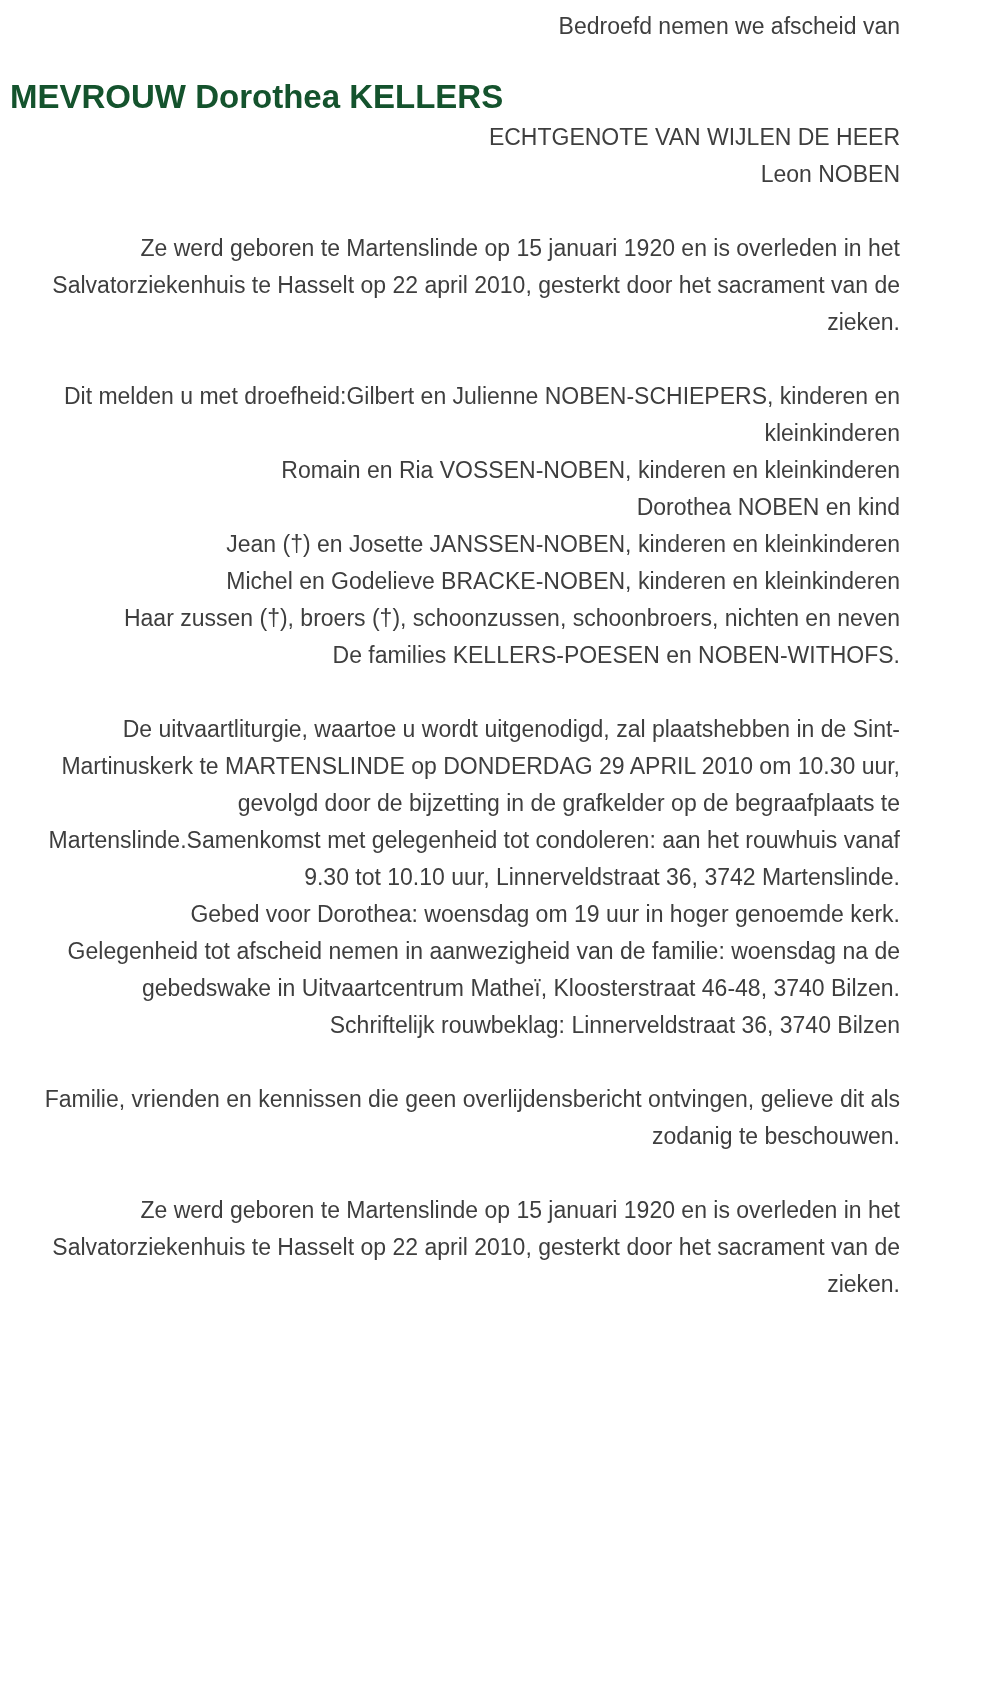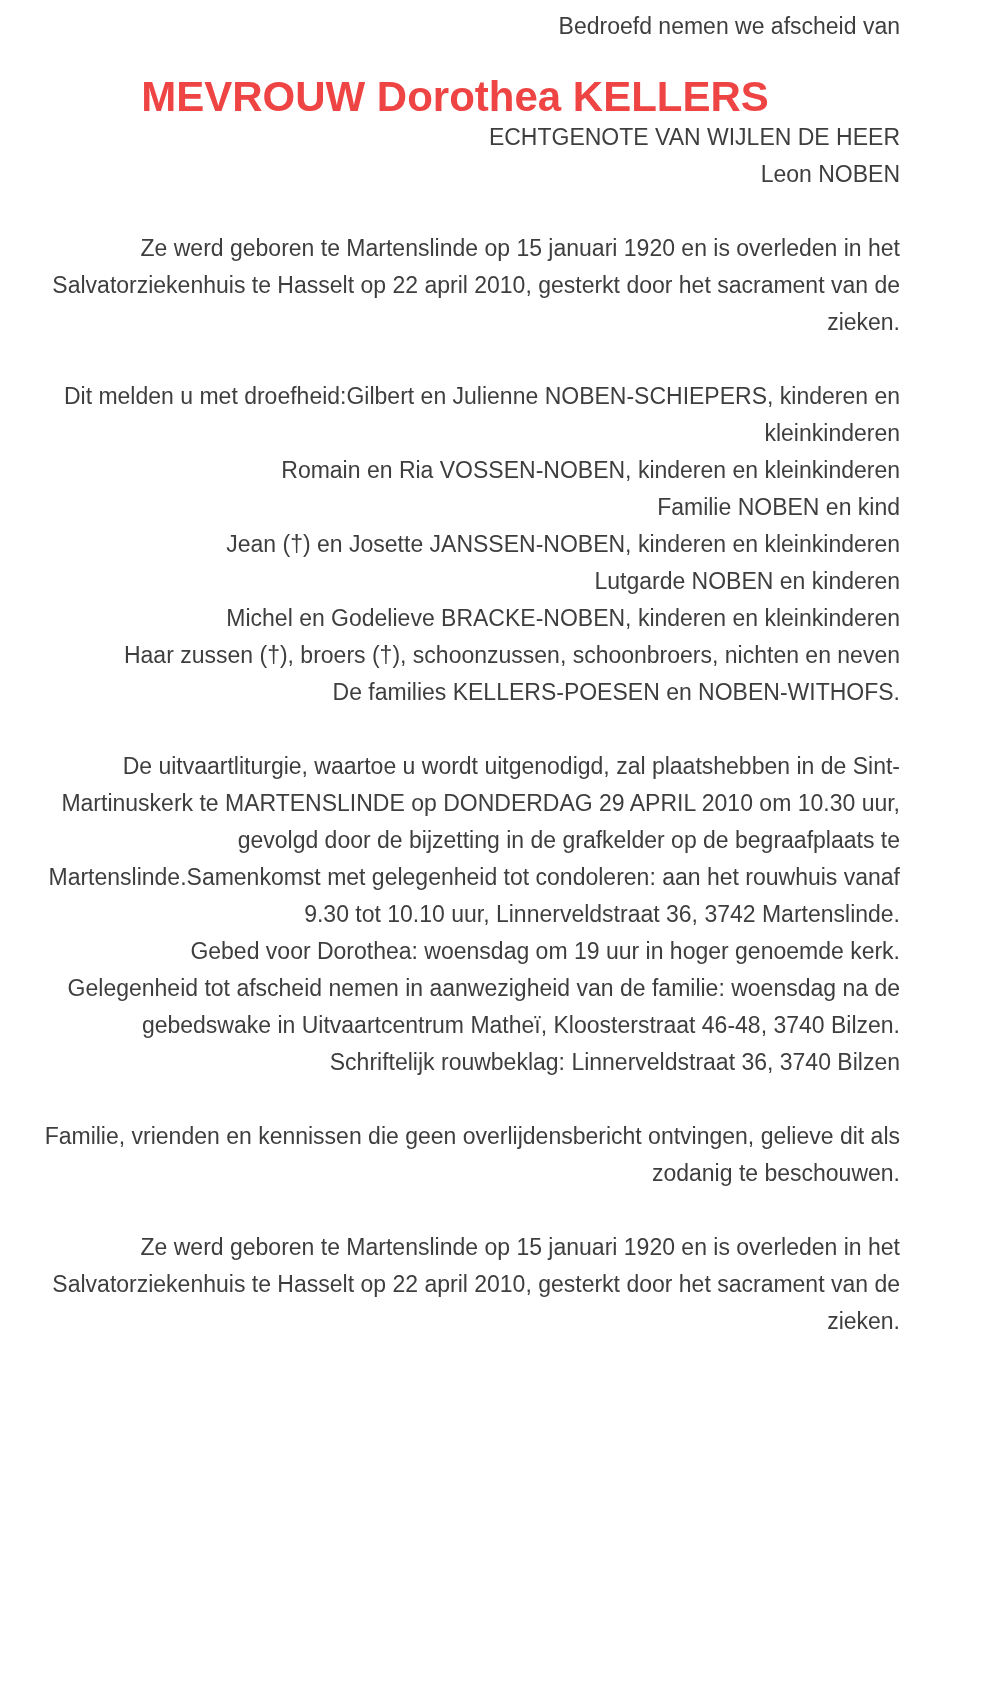--- a/index.html
+++ b/index.html
@@ -19,26 +19,25 @@
       font-size: 23px;
       line-height: 37px;
     }
     .line, .para {
       margin: 0;
       max-width: 890px;
       text-align: right;
     }
     .title {
       margin: 30px 0 0 0;
-      font-size: 42px;
+      font-size: 33px;
       line-height: 44px;
       font-weight: 700;
-      color: #ef4444;
+      color: #14532d;
       max-width: 890px;
-      text-align: center;
     }
     .section {
       margin-top: 37px;
     }
   </style>
 </head>
 <body>
 
 <div class="page">
 
@@ -47,23 +46,22 @@
   <h1 class="title">MEVROUW Dorothea KELLERS</h1>
   <p class="line">ECHTGENOTE VAN WIJLEN DE HEER</p>
   <p class="line">Leon NOBEN</p>
 
 
   <p class="para section">Ze werd geboren te Martenslinde op 15 januari 1920 en is overleden in het Salvatorziekenhuis te Hasselt op 22 april 2010, gesterkt door het sacrament van de zieken.</p>
 
   <div class="section">
     <p class="line">Dit melden u met droefheid:Gilbert en Julienne NOBEN-SCHIEPERS, kinderen en kleinkinderen</p>
     <p class="line">Romain en Ria VOSSEN-NOBEN, kinderen en kleinkinderen</p>
-    <p class="line">Familie NOBEN en kind</p>
+    <p class="line">Dorothea NOBEN en kind</p>
     <p class="line">Jean (†) en Josette JANSSEN-NOBEN, kinderen en kleinkinderen</p>
-    <p class="line">Lutgarde NOBEN en kinderen</p>
     <p class="line">Michel en Godelieve BRACKE-NOBEN, kinderen en kleinkinderen</p>
     <p class="line">Haar zussen (†), broers (†), schoonzussen, schoonbroers, nichten en neven</p>
     <p class="line">De families KELLERS-POESEN en NOBEN-WITHOFS.</p>
   </div>
 
   <div class="section">
     <p class="line">De uitvaartliturgie, waartoe u wordt uitgenodigd, zal plaatshebben in de Sint-Martinuskerk te MARTENSLINDE op DONDERDAG 29 APRIL 2010 om 10.30 uur, gevolgd door de bijzetting in de grafkelder op de begraafplaats te Martenslinde.Samenkomst met gelegenheid tot condoleren: aan het rouwhuis vanaf 9.30 tot 10.10 uur, Linnerveldstraat 36, 3742 Martenslinde.</p>
     <p class="line">Gebed voor Dorothea: woensdag om 19 uur in hoger genoemde kerk.</p>
     <p class="line">Gelegenheid tot afscheid nemen in aanwezigheid van de familie: woensdag na de gebedswake in Uitvaartcentrum Matheï, Kloosterstraat 46-48, 3740 Bilzen.</p>
     <p class="line">Schriftelijk rouwbeklag: Linnerveldstraat 36, 3740 Bilzen</p>

